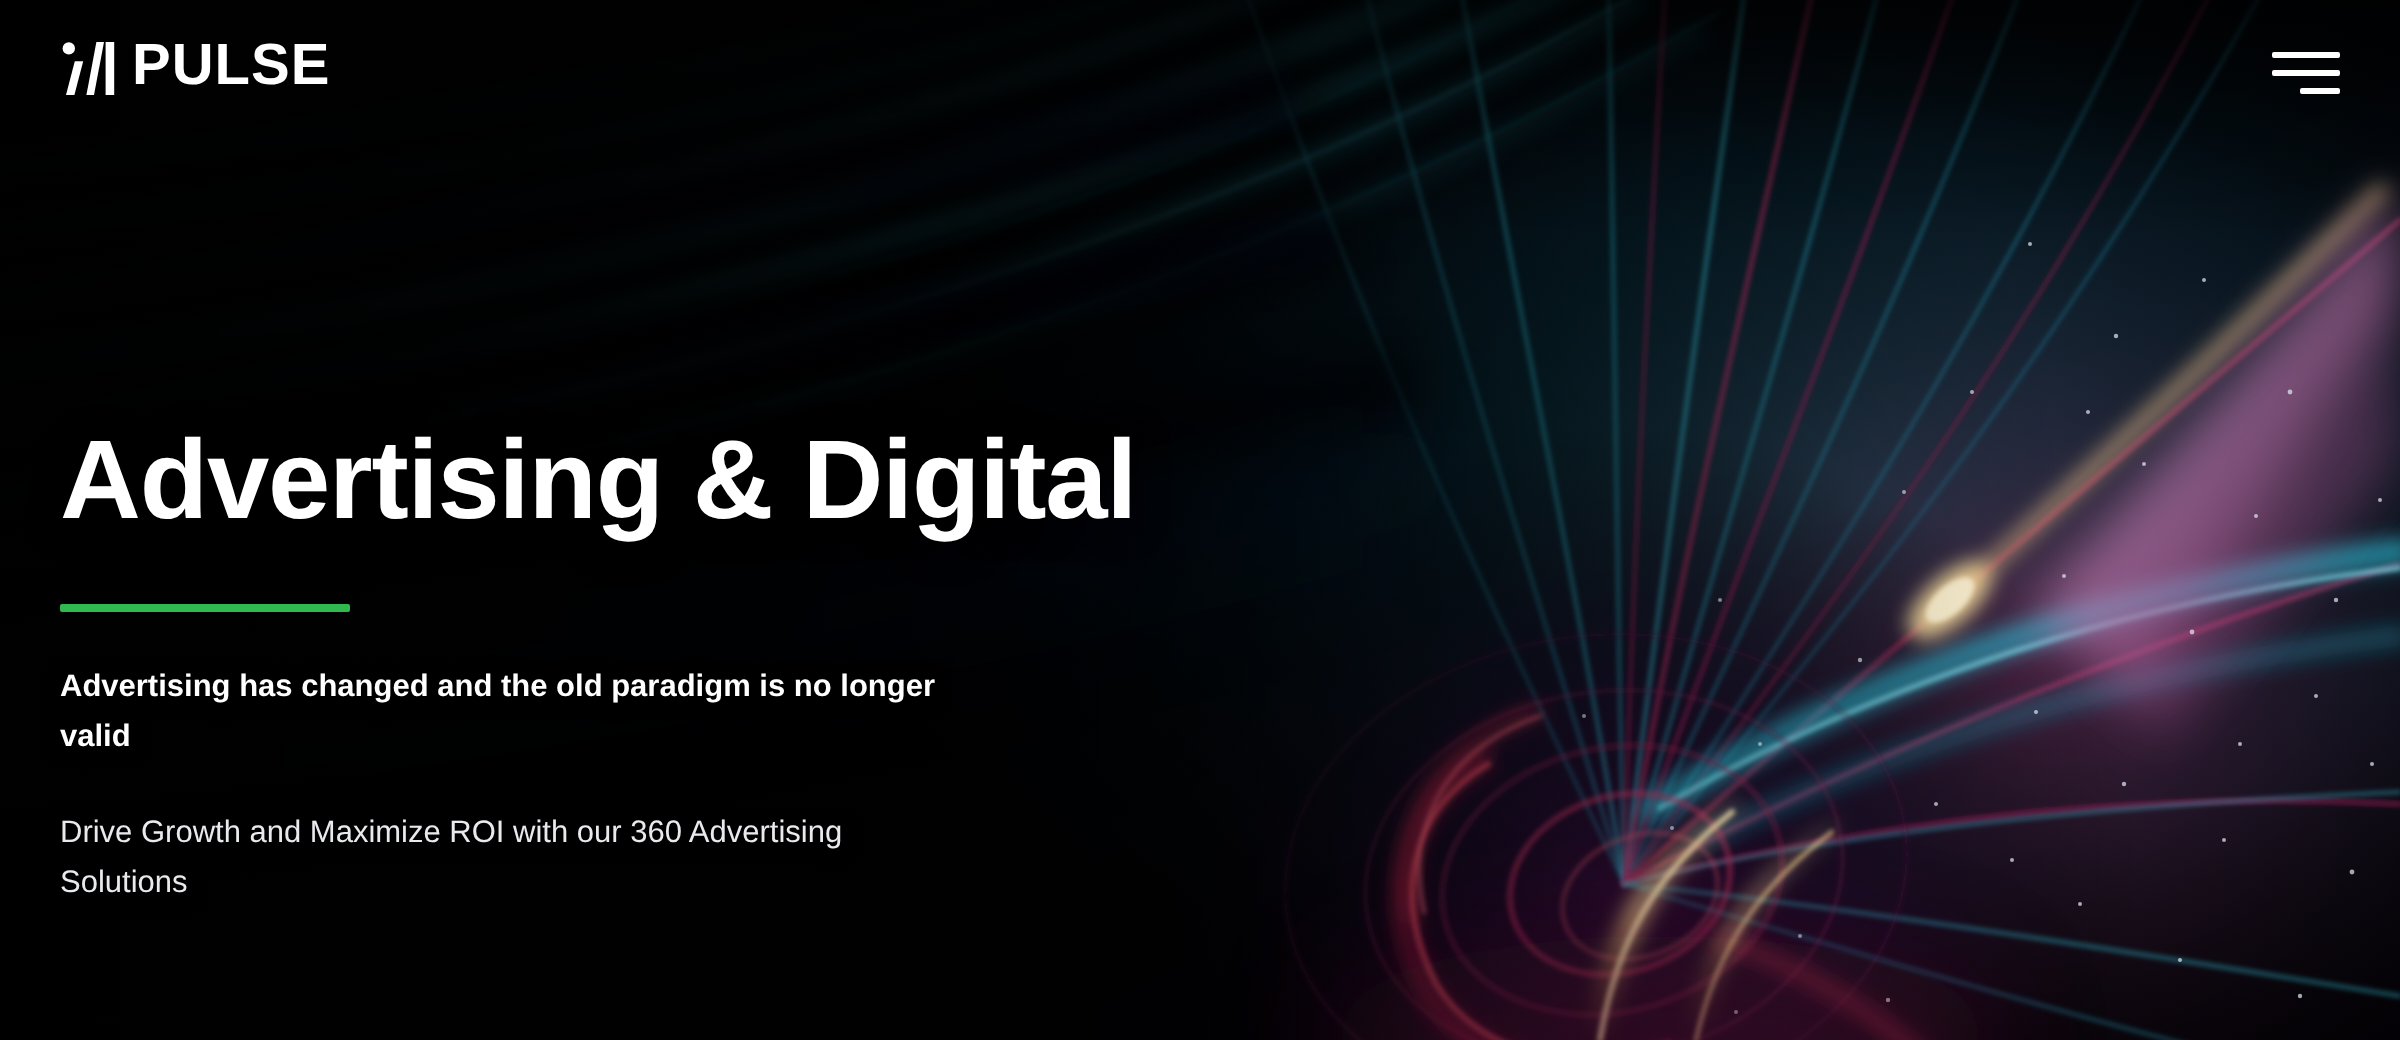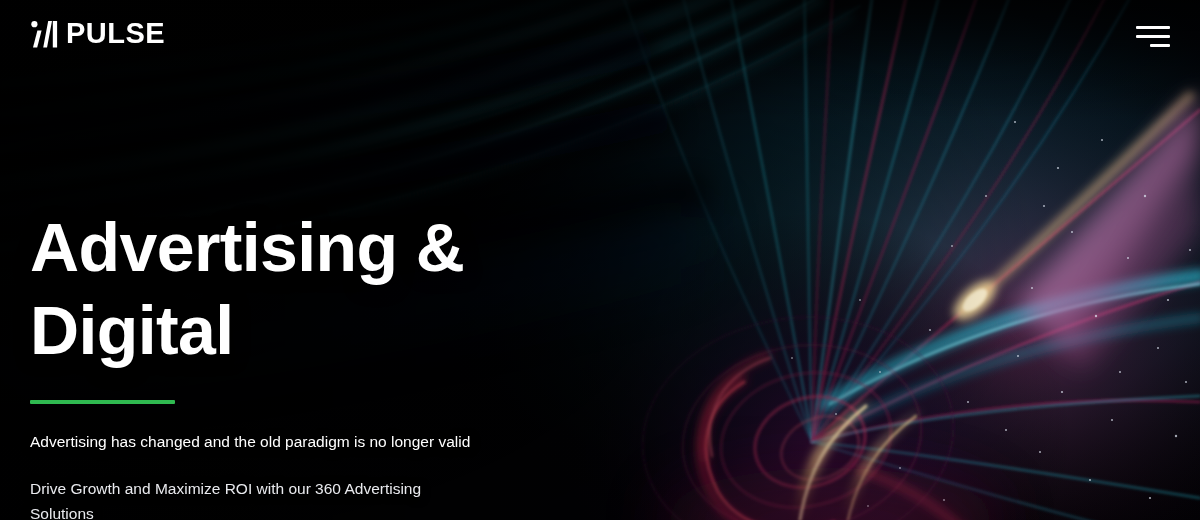--- a/index.html
+++ b/index.html
@@ -54,30 +54,30 @@
   .menu-btn .bar.b2 { width:34px; }
   .menu-btn .bar.b3 { width:20px; }
 
   
   .copy {
     position:absolute; left:30px; top:206px; z-index:20;
     width:620px;
   }
   .headline {
     color:#ffffff;
-    font-size:68px; font-weight:700; line-height:1.22;
+    font-size:56px; font-weight:700; line-height:1.22;
     letter-spacing:-0.6px;
     text-shadow:0 2px 18px rgba(0,0,0,.55);
   }
   .rule {
     width:145px; height:4px; background:#2fb950;
     margin:28px 0 25px 0; border-radius:1px;
   }
   .subhead {
-    color:#ffffff; font-size:15.5px; font-weight:400; line-height:1.62;
+    color:#ffffff; font-size:15.5px; font-weight:700; line-height:1.62;
     max-width:470px; text-shadow:0 1px 10px rgba(0,0,0,.6);
   }
   .lede {
     color:#e9eaee; font-size:15.5px; font-weight:400; line-height:1.62;
     max-width:450px; margin-top:22px; text-shadow:0 1px 10px rgba(0,0,0,.6);
   }
 </style>
 </head>
 <body>
 

